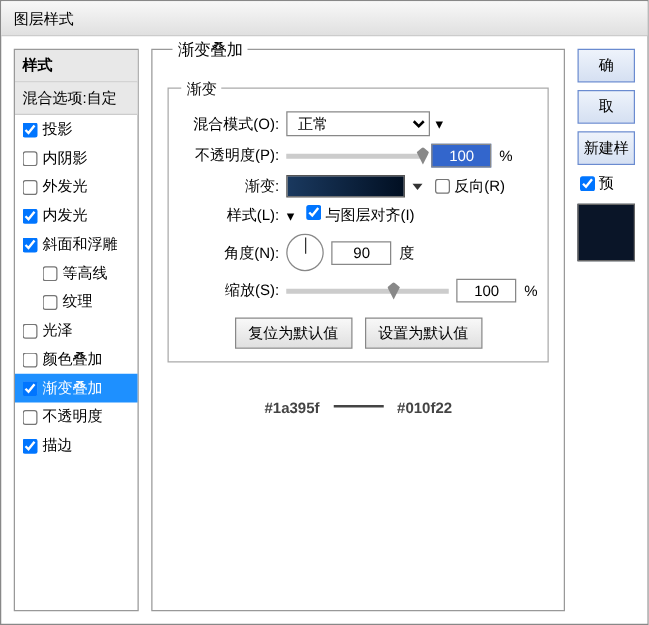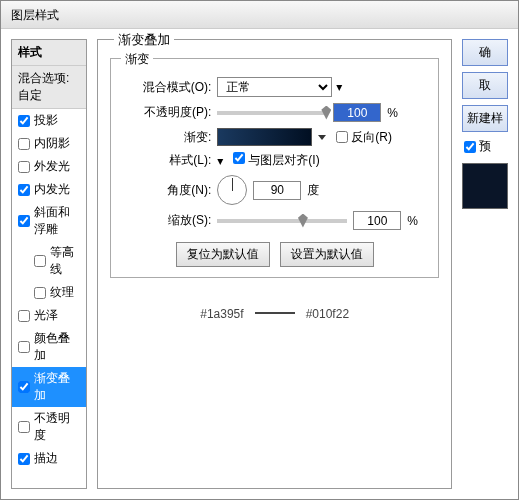--- a/index.html
+++ b/index.html
@@ -9,38 +9,38 @@
 .content { display: flex; padding: 10px; gap: 10px; height: 470px; }
 .styles-panel { width: 114px; border: 1px solid #999; background: #fff; }
 .styles-header { background: #e8e8e8; border-bottom: 1px solid #ccc; padding: 4px 6px; font-weight: bold; }
 .blend-row { background: #e8e8e8; border-bottom: 1px solid #ccc; padding: 4px 6px; }
 .style-item { padding: 3px 6px; display: flex; align-items: center; gap: 4px; cursor: pointer; }
 .style-item.indent { padding-left: 22px; }
 .style-item.selected { background: #1e90ff; color: #fff; }
 .style-item input[type=checkbox] { width: 12px; height: 12px; }
 .main-panel { flex: 1; border: 1px solid #999; padding: 8px 12px; position: relative; }
 .section-title { position: absolute; top: 0; left: 16px; background: #fff; padding: 0 4px; transform: translateY(-50%); font-size: 13px; }
-.fieldset { border: 1px solid #aaa; padding: 12px 20px 10px; position: relative; margin-top: 10px; }
+.fieldset { border: 1px solid #aaa; padding: 12px 8px 10px; position: relative; margin-top: 22px; }
 .fieldset-title { position: absolute; top: -8px; left: 10px; background: #fff; padding: 0 4px; }
 .row { display: flex; align-items: center; margin: 6px 0; gap: 6px; }
 .row-label { width: 80px; text-align: right; }
 select { width: 115px; height: 20px; border: 1px solid #888; background: #fff; padding: 1px 4px; }
 .opacity-slider { width: 110px; height: 4px; background: #ccc; position: relative; }
 .opacity-slider::after { content: ''; position: absolute; right: -4px; top: -5px; width: 10px; height: 14px; background: #888; clip-path: polygon(50% 100%, 0 30%, 50% 0, 100% 30%); }
 input.num { width: 48px; height: 19px; border: 1px solid #888; background: #fff; text-align: center; }
 input.num.sel { background: #3366cc; color: #fff; }
 .grad-preview { width: 95px; height: 18px; background: linear-gradient(to right, #1a395f, #010f22); border: 1px solid #555; }
 .grad-arrow { width: 0; height: 0; border-left: 4px solid transparent; border-right: 4px solid transparent; border-top: 5px solid #333; }
 .angle-dial { width: 30px; height: 30px; border: 1px solid #888; border-radius: 50%; position: relative; background: #fff; }
 .angle-dial::after { content: ''; position: absolute; left: 50%; top: 2px; width: 1px; height: 13px; background: #333; }
 .scale-track { width: 130px; height: 4px; background: #ccc; position: relative; }
 .scale-track::after { content: ''; position: absolute; left: 62%; top: -5px; width: 10px; height: 14px; background: #888; clip-path: polygon(50% 100%, 0 30%, 50% 0, 100% 30%); }
 .btn { border: 1px solid #888; background: linear-gradient(#f8f8f8,#e0e0e0); padding: 3px 10px; cursor: pointer; }
 .defaults-row { display: flex; gap: 10px; justify-content: center; margin-top: 12px; }
-.color-note { text-align: center; margin-top: 24px; font-size: 18px; color: #444; }
+.color-note { text-align: center; margin-top: 24px; font-size: 18px; color: #444; font-weight: bold; }
 .color-note .line { display: inline-block; width: 40px; border-top: 2px solid #444; vertical-align: middle; margin: 0 6px; }
 .right-panel { width: 50px; padding-top: 0; }
 .right-btn { display: block; width: 100%; border: 1px solid #6a8bd0; background: linear-gradient(#eef3fb,#d5e0f2); padding: 4px 0; text-align: center; margin-bottom: 6px; cursor: pointer; color: #000; }
 .right-chk { display: flex; align-items: center; gap: 3px; margin: 4px 0 8px 2px; }
 .preview-box { width: 46px; height: 46px; background: #0a1528; border: 1px solid #666; margin-top: 4px; }
 .cb { width: 12px; height: 12px; }
 </style>
 </head>
 <body>
 

